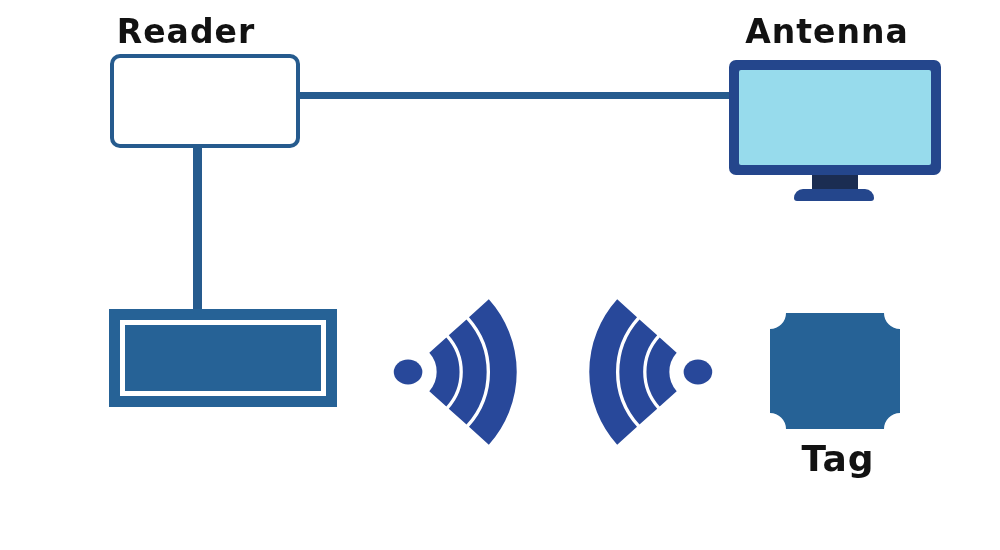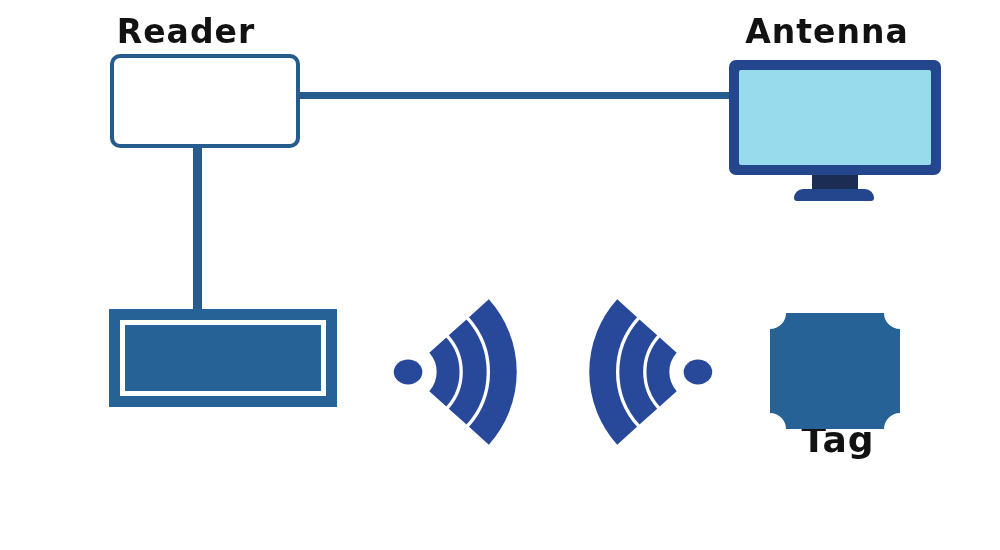--- a/index.html
+++ b/index.html
@@ -109,21 +109,21 @@
   }
   .tag-shape { fill: var(--steel, #266296); }
 </style>
 </head>
 <body>
 
 <div class="canvas">
 
   <div class="node-label label-top" style="left:186px; top:15px;">Reader</div>
   <div class="node-label label-top" style="left:827px; top:15px;">Antenna</div>
-  <div class="node-label label-bottom" style="left:838px; top:422px;">Tag</div>
+  <div class="node-label label-bottom" style="left:838px; top:441px;">Tag</div>
 
   <div class="connector-h"></div>
   <div class="connector-v"></div>
 
   <div class="reader-box"></div>
 
   <div class="stand-neck"></div>
   <div class="stand-base"></div>
   <div class="monitor">
     <div class="monitor-screen"></div>

